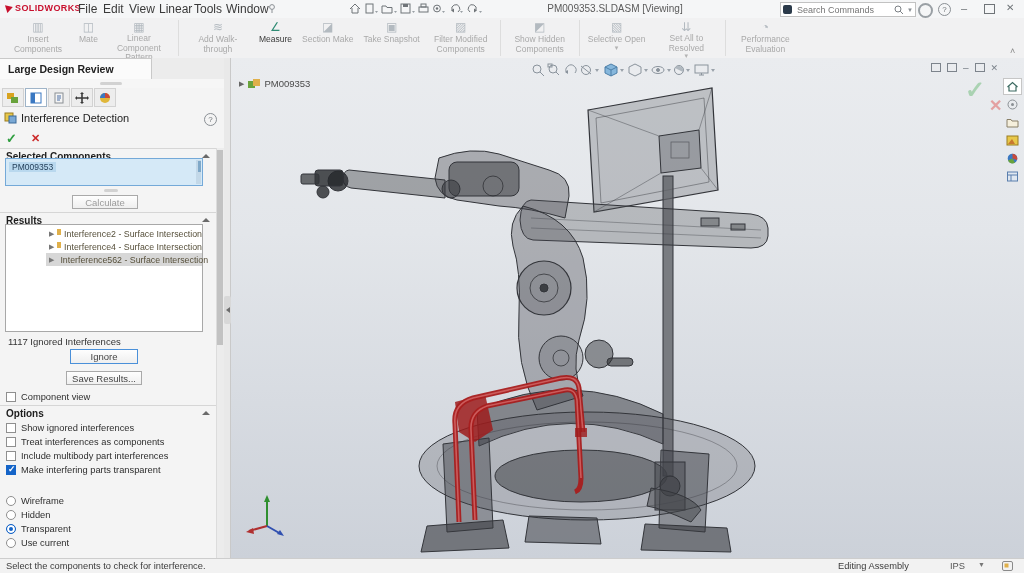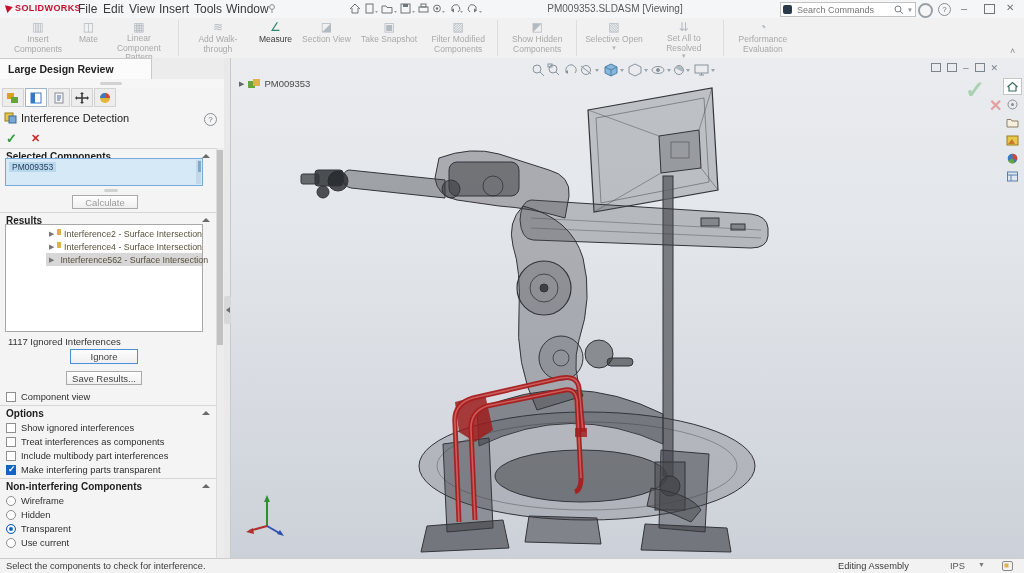--- a/index.html
+++ b/index.html
@@ -98,21 +98,21 @@
 <div id="app">
 
   <div class="abs titlebar">
     <div class="abs swlogo">
       <span class="swtri"></span>
       <span>SOLIDWORKS</span>
     </div>
     <span class="abs menu" style="left:78px">File</span>
     <span class="abs menu" style="left:103px">Edit</span>
     <span class="abs menu" style="left:129px">View</span>
-    <span class="abs menu" style="left:159px">Insert</span>
+    <span class="abs menu" style="left:159px">Linear</span>
     <span class="abs menu" style="left:194px">Tools</span>
     <span class="abs menu" style="left:226px">Window</span>
     <svg class="abs" style="left:268px;top:4px" width="8" height="10">
         <circle cx="4" cy="3" r="2.4" fill="none" stroke="#8a8f94"></circle>
         <line x1="4" y1="5.5" x2="4" y2="9" stroke="#8a8f94"></line>
       </svg>
 
     <svg class="abs" style="left:348px;top:2px" width="135" height="14">
       <g>
           <path d="M2,7 L7,2 L12,7 M4,6 L4,11 L10,11 L10,6" fill="none" stroke="#6f7478"></path>
@@ -188,21 +188,21 @@
     <div class="rbtn">
         <span class="ric">≋</span>
         <span class="rlb">Add Walk-through</span>
       </div>
     <div class="rbtn enabled">
         <span class="ric">∠</span>
         <span class="rlb">Measure</span>
       </div>
     <div class="rbtn">
         <span class="ric">◪</span>
-        <span class="rlb">Section View</span>
+        <span class="rlb">Section Make</span>
       </div>
     <div class="rbtn">
         <span class="ric">▣</span>
         <span class="rlb">Take Snapshot</span>
       </div>
     <div class="rbtn">
         <span class="ric">▨</span>
         <span class="rlb">Filter Modified Components</span>
       </div>
     <div class="rdiv"></div>
@@ -353,24 +353,20 @@
       </div>
     <div class="abs optrow" style="left:6px;top:392px">
         <span class="cb"></span>
         <span>Include multibody part interferences</span>
       </div>
     <div class="abs optrow" style="left:6px;top:406px">
         <span class="cb checked"></span>
         <span>Make interfering parts transparent</span>
       </div>
 
-    <div class="abs sect" style="top:420px">
-        <b>Non-interfering Components</b>
-        <span class="upcaret"></span>
-      </div>
     <div class="abs optrow" style="left:6px;top:437px">
         <span class="rd"></span>
         <span>Wireframe</span>
       </div>
     <div class="abs optrow" style="left:6px;top:451px">
         <span class="rd"></span>
         <span>Hidden</span>
       </div>
     <div class="abs optrow" style="left:6px;top:465px">
         <span class="rd sel"></span>

